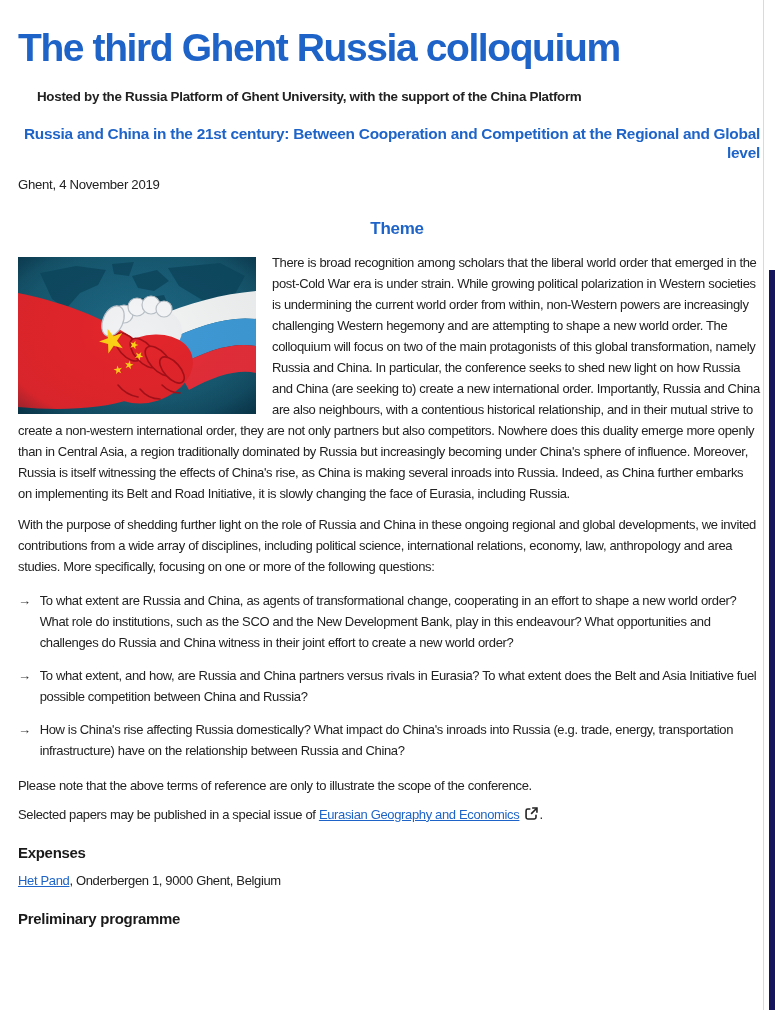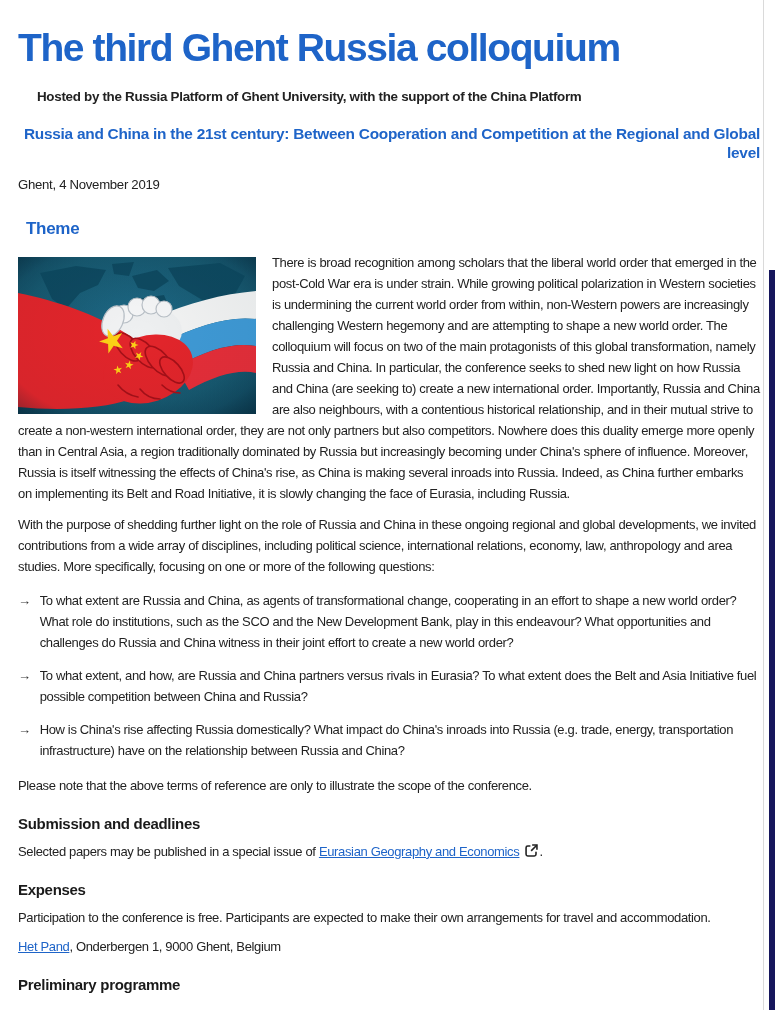--- a/index.html
+++ b/index.html
@@ -32,21 +32,22 @@
     color:var(--accent-blue);
     font-size:15.4px;font-weight:bold;line-height:19.5px;letter-spacing:-0.25px;
     margin:20px 0 0 0;
     text-align:right;
   }
   .event-date{font-size:13.2px;letter-spacing:-0.3px;margin:14px 0 0 0;}
 
   h3.blue-heading{
     color:var(--accent-blue);
     font-size:17px;font-weight:bold;letter-spacing:-0.3px;
-    margin:27px 0 13px 8px;
+    margin:27px 0 13px 16px;
+    text-align:center;
   }
   .body-text{font-size:13px;line-height:21px;letter-spacing:-0.35px;}
   .body-text p{margin:0 0 10px 0;}
 
   .theme-image{
     float:left;width:238px;height:157px;
     margin:5px 16px 6px 0;display:block;
   }
 
   ul.questions{list-style:none;margin:13px 0 14px 0;padding:0;}
@@ -175,31 +176,29 @@
       <span>To what extent, and how, are Russia and China partners versus rivals in Eurasia? To what extent does the Belt and Asia Initiative fuel possible competition between China and Russia?</span>
     </li>
     <li>
       <span class="arrow">→</span>
       <span>How is China's rise affecting Russia domestically? What impact do China's inroads into Russia (e.g. trade, energy, transportation infrastructure) have on the relationship between Russia and China?</span>
     </li>
   </ul>
 
   <p class="section-text">Please note that the above terms of reference are only to illustrate the scope of the conference.</p>
 
-  <h4 class="section-heading">Submission and deadlines</h4>
   <p class="section-text">
     <span>Selected papers may be published in a special issue of </span><a class="inline-link">Eurasian Geography and Economics</a><span class="ext-icon"><svg width="15" height="15" viewBox="0 0 16 16">
         <path d="M6.2 3.2 H4 C2.9 3.2 2.2 3.9 2.2 5 V12 C2.2 13.1 2.9 13.8 4 13.8 H11 C12.1 13.8 12.8 13.1 12.8 12 V9.8" fill="none" stroke="#222222" stroke-width="1.7" stroke-linecap="round"></path>
         <path d="M8.7 2.2 H13.8 V7.3" fill="none" stroke="#222222" stroke-width="1.7"></path>
         <path d="M13.6 2.4 L7.6 8.4" fill="none" stroke="#222222" stroke-width="1.7"></path>
       </svg></span><span>.</span>
   </p>
 
   <h4 class="section-heading">Expenses</h4>
-  <p class="section-text">Participation to the conference is free. Participants are expected to make their own arrangements for travel and accommodation.</p>
 
   <p class="section-text">
     <a class="inline-link">Het Pand</a><span>, Onderbergen 1, 9000 Ghent, Belgium</span>
   </p>
 
   <h4 class="section-heading">Preliminary programme</h4>
 
 </div>
 
 <div class="page-edge-line"></div>

